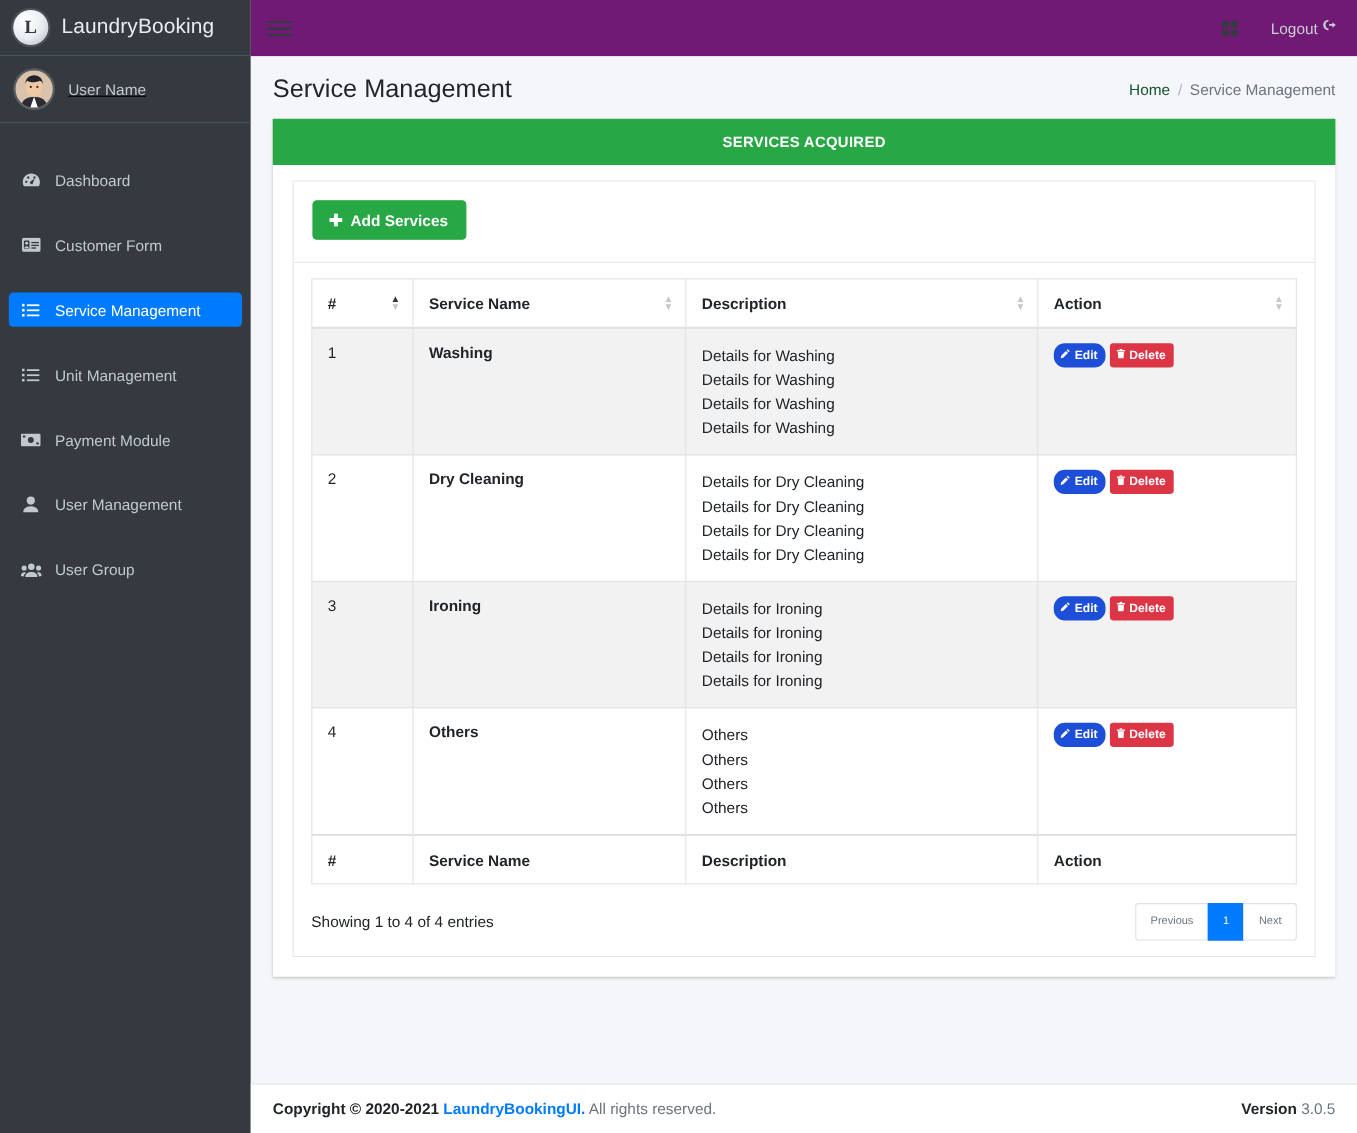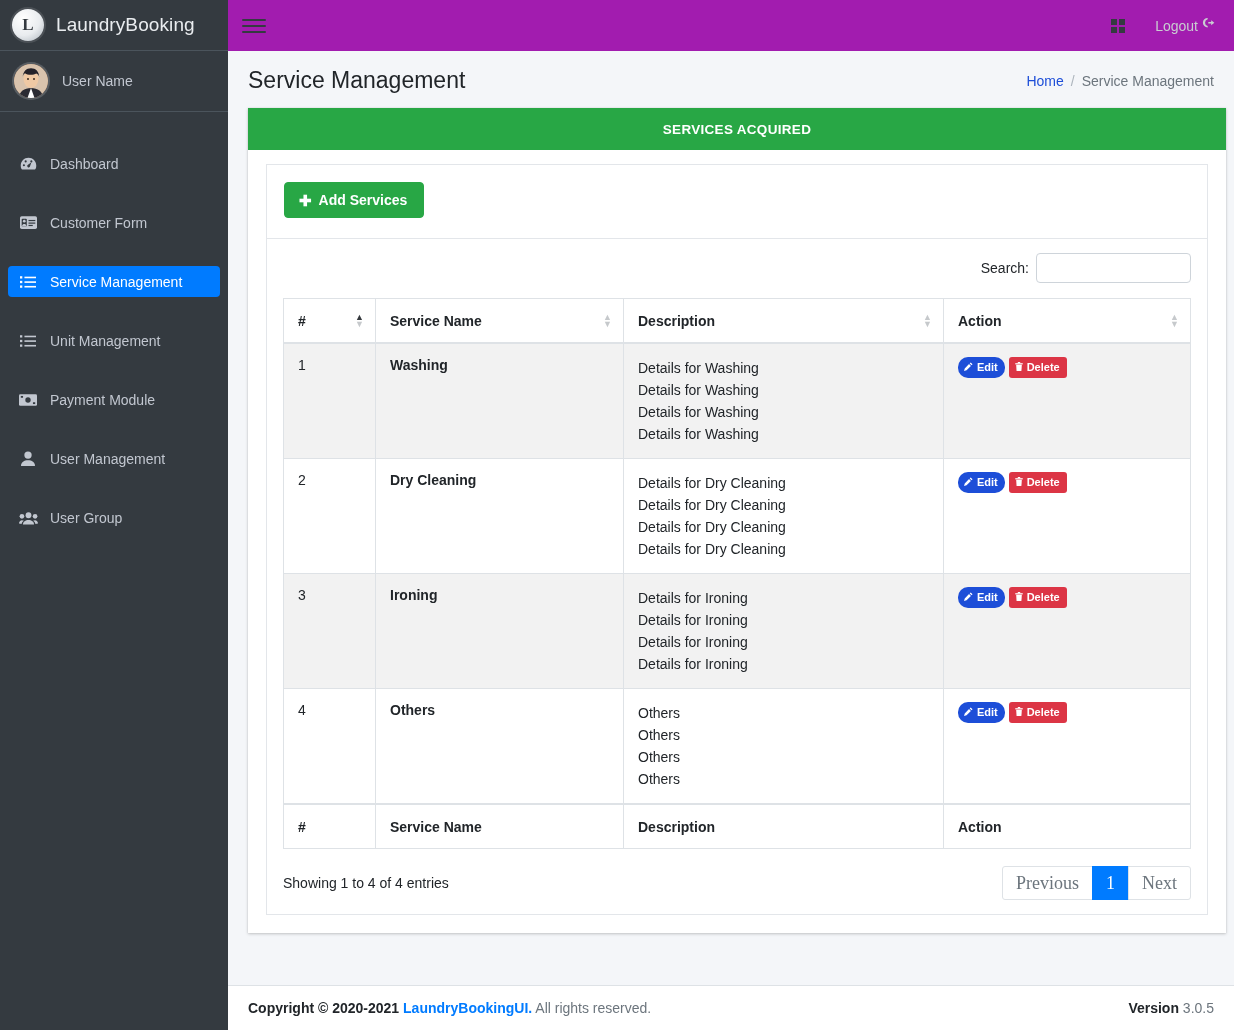--- a/index.html
+++ b/index.html
@@ -37,20 +37,21 @@
   }
   .brand-text {
     color: #e9ecef; font-size: 19px; margin-left: 12px;
     letter-spacing: .1px; font-weight: 400;
   }
 
   .user-panel {
     display: flex; align-items: center;
     padding: 13px 12px 13px 14px;
     border-bottom: 1px solid #4b545c;
+    text-decoration: underline;
   }
   .avatar {
     width: 34px; height: 34px; border-radius: 50%;
     flex: 0 0 34px; overflow: hidden;
     box-shadow: 0 0 0 2px rgba(255,255,255,0.18);
     background: #b98f6d;
   }
   .user-name { color: #c2c7d0; font-size: 14px; margin-left: 14px; }
 
   .nav { padding: 8px 8px 0 8px; }
@@ -66,41 +67,41 @@
     width: 20px; height: 16px; flex: 0 0 20px;
     margin-right: 12px;
     display: flex; align-items: center; justify-content: center;
   }
   .nav-ico svg { display: block; }
 
   
   .main { flex: 1 1 auto; display: flex; flex-direction: column; background: #f4f6f9; min-width: 0; }
 
   .topbar {
-    height: 51px; background: #a21caf;
+    height: 51px; background: #701a75;
     display: flex; align-items: center;
     padding: 0 18px 0 14px;
   }
   .hamburger { width: 24px; height: 24px; display: flex; flex-direction: column; justify-content: center; gap: 4px; cursor: pointer; }
   .hamburger span { display: block; height: 2px; background: #343a40; border-radius: 1px; }
   .topbar-spacer { flex: 1 1 auto; }
   .grid-icon { display: grid; grid-template-columns: 6px 6px; grid-template-rows: 6px 6px; gap: 2px; margin-right: 30px; cursor: pointer; }
   .grid-icon i { background: #343a40; display: block; }
   .logout { color: #c9cdd1; font-size: 14px; display: flex; align-items: center; gap: 4px; cursor: pointer; }
 
   .content-header {
     padding: 16px 20px 14px 20px;
     display: flex; align-items: center; justify-content: space-between;
   }
   .page-title { font-size: 23px; font-weight: 400; color: #212529; }
   .breadcrumb { font-size: 14px; color: #6c757d; display: flex; align-items: center; gap: 7px; }
-  .breadcrumb a { color: #1d4ed8; text-decoration: none; cursor: pointer; }
+  .breadcrumb a { color: #14532d; text-decoration: none; cursor: pointer; }
   .breadcrumb .sep { color: #adb5bd; }
 
-  .content { padding: 0 8px 0 20px; flex: 1 1 auto; }
+  .content { padding: 0 20px 0 20px; flex: 1 1 auto; }
 
   .card {
     background: #fff;
     box-shadow: 0 0 1px rgba(0,0,0,.125), 0 1px 3px rgba(0,0,0,.2);
     border-radius: 0;
   }
   .card-header {
     background: #28a745; color: #fff;
     height: 42px; display: flex; align-items: center; justify-content: center;
     font-size: 13.5px; font-weight: bold; letter-spacing: .3px;
@@ -171,22 +172,22 @@
     line-height: 1;
   }
   .btn-edit { background: #1d4ed8; border-radius: 10px; }
   .btn-delete { background: #dc3545; margin-left: 0; }
 
   .table-footer { display: flex; align-items: center; justify-content: space-between; margin-top: 17px; }
   .entries-info { font-size: 14px; color: #212529; }
   .pagination { display: flex; }
   .pg {
     border: 1px solid #dee2e6; background: #fff; color: #6c757d;
-    font-size: 18px; padding: 8px 13px; cursor: pointer;
-    margin-left: -1px; line-height: 16px; font-family: Liberation Serif, serif;
+    font-size: 10px; padding: 8px 13px; cursor: pointer;
+    margin-left: -1px; line-height: 16px;
   }
   .pg:first-child { margin-left: 0; border-radius: 3px 0 0 3px; }
   .pg:last-child { border-radius: 0 3px 3px 0; }
   .pg.current { background: #007bff; border-color: #007bff; color: #fff; }
 
   .main-footer {
     background: #fff; border-top: 1px solid #dee2e6;
     padding: 14px 20px; display: flex; align-items: center; justify-content: space-between;
     font-size: 14px; color: #212529; margin-top: 22px;
   }
@@ -361,24 +362,20 @@
 
             <div class="inner-top">
               <button class="btn-add">
                 <span class="plus">✚</span>
                 <span>Add Services</span>
               </button>
             </div>
 
             <div class="inner-bottom">
 
-              <div class="search-row">
-                <label class="search-label">Search:</label>
-                <input class="search-input" type="text" placeholder="" style="">
-              </div>
 
               <table class="dt">
                 <thead>
                   <tr>
                     <th class="col-num">
                       <span>#</span>
                       <span class="sort-ico asc">
                           <span class="up">▲</span>
                           <span class="dn">▼</span>
                         </span>

